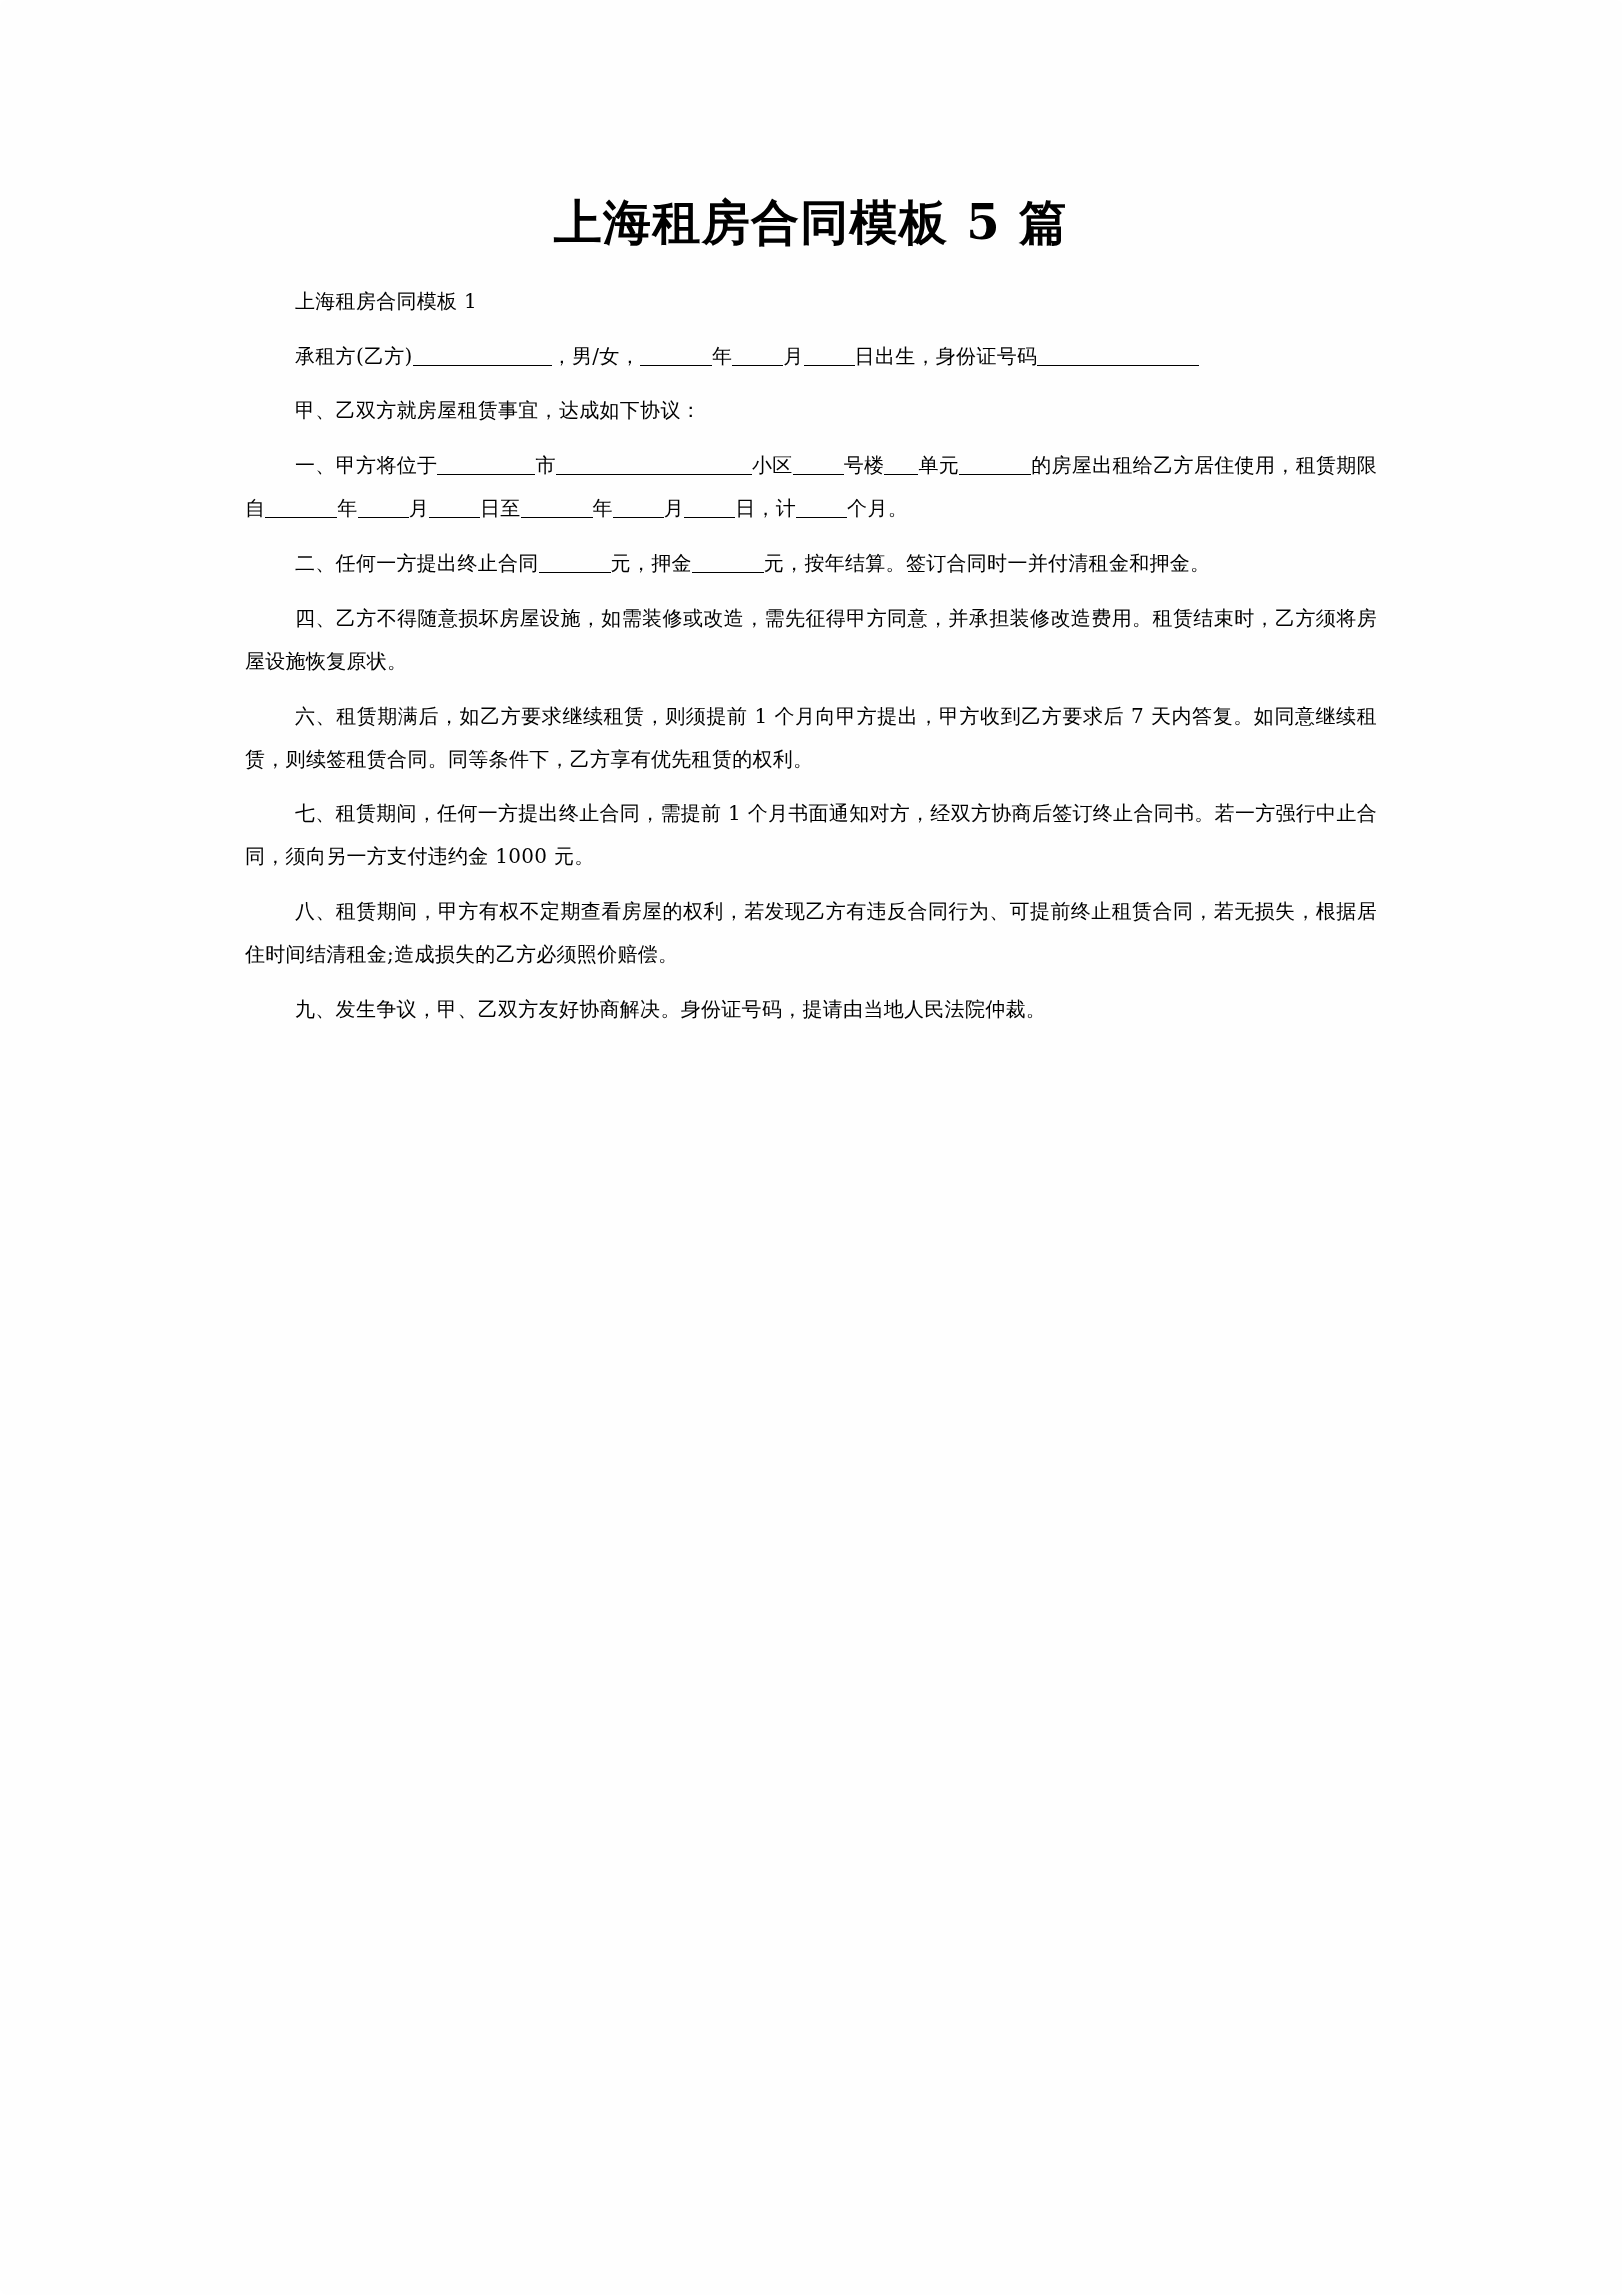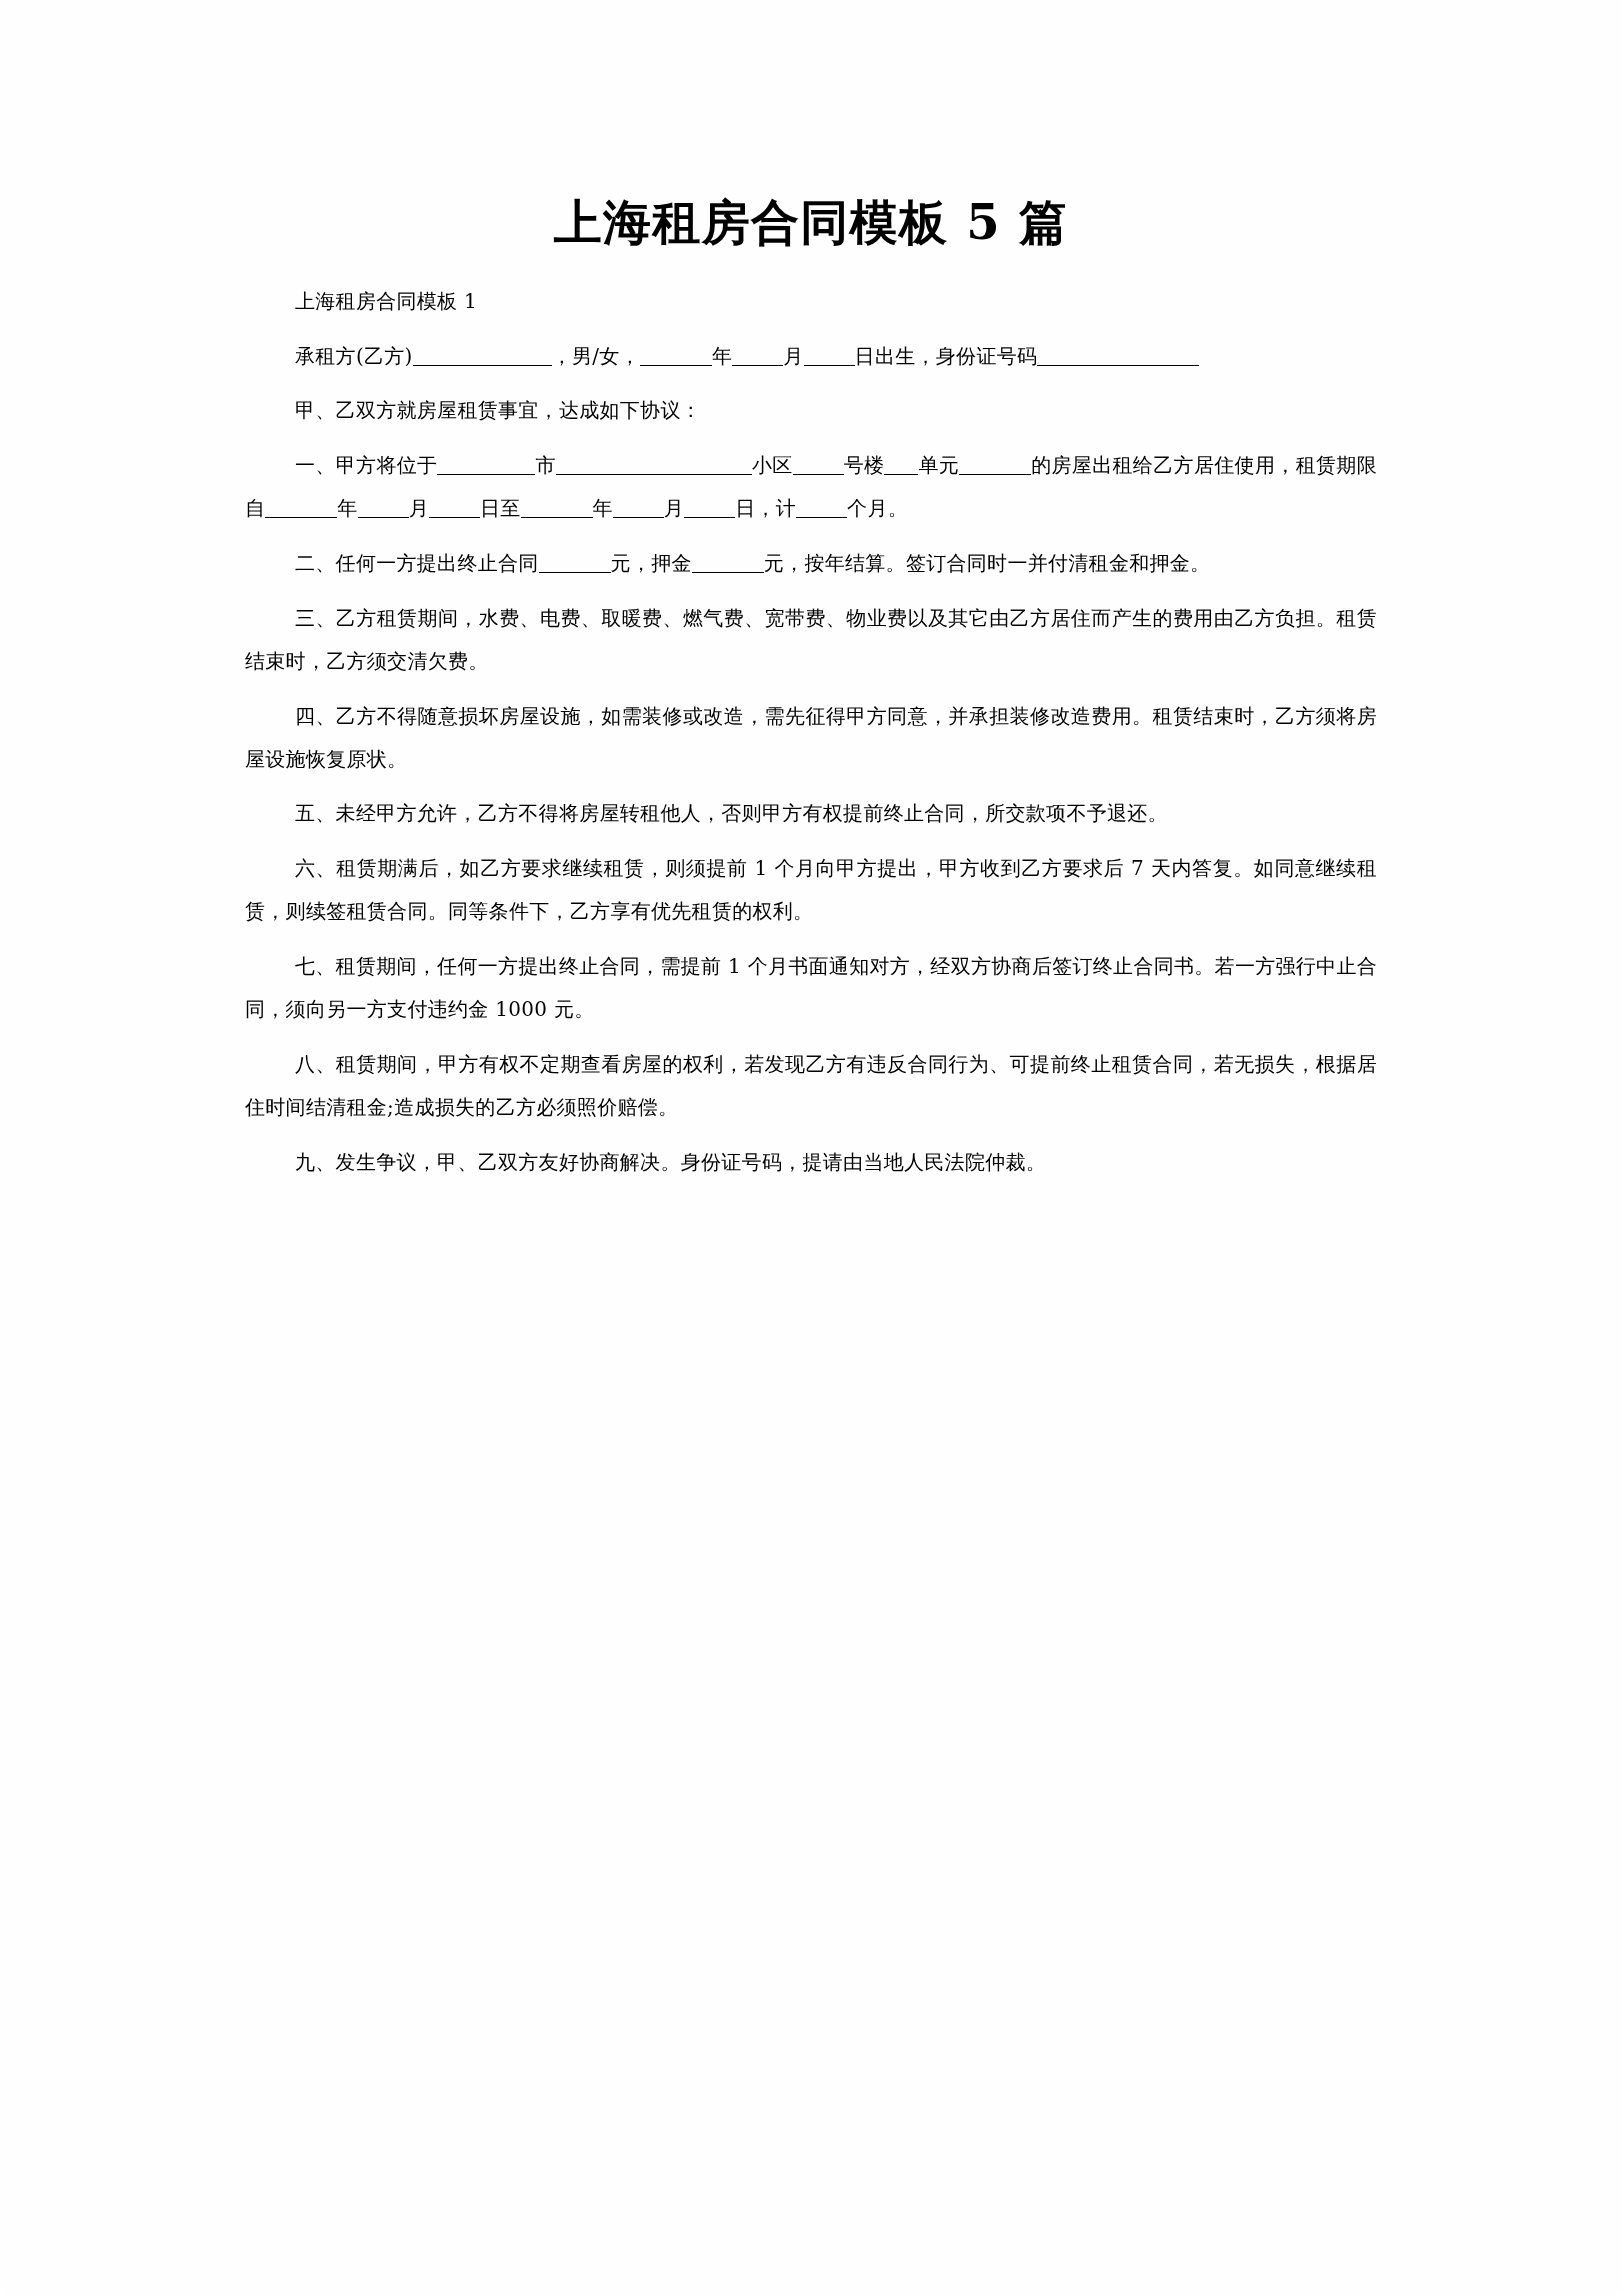--- a/index.html
+++ b/index.html
@@ -82,25 +82,23 @@
 
 
     <p class="para indent"><span>承租方(乙方)</span><span class="blank b-xl"></span><span>，男/女，</span><span class="blank b-md"></span><span>年</span><span class="blank b-sm"></span><span>月</span><span class="blank b-sm"></span><span>日出生，身份证号码</span><span class="blank b-wrap"></span></p>
 
     <p class="para indent">甲、乙双方就房屋租赁事宜，达成如下协议：</p>
 
     <p class="para indent"><span>一、</span><span>甲方将位于</span><span class="blank b-lg"></span><span>市</span><span class="blank b-xxl"></span><span>小区</span><span class="blank b-sm"></span><span>号楼</span><span class="blank b-xs"></span><span>单元</span><span class="blank b-md"></span><span>的房屋出租给乙方居住使用，租赁期限自</span><span class="blank b-md"></span><span>年</span><span class="blank b-sm"></span><span>月</span><span class="blank b-sm"></span><span>日至</span><span class="blank b-md"></span><span>年</span><span class="blank b-sm"></span><span>月</span><span class="blank b-sm"></span><span>日，计</span><span class="blank b-sm"></span><span>个月。</span></p>
 
     <p class="para indent"><span>二、</span><span>任何一方提出终止合同</span><span class="blank b-md"></span><span>元，押金</span><span class="blank b-md"></span><span>元，按年结算。签订合同时一并付清租金和押金。</span></p>
 
-    <p class="para indent"><span>三、</span><span>乙方租赁期间，水费、电费、取暖费、燃气费、宽带费、物业费以及其它由乙方居住而产生的费用由乙方负担。租赁结束时，乙方须交清欠费。</span></p>
 
     <p class="para indent"><span>四、</span><span>乙方不得随意损坏房屋设施，如需装修或改造，需先征得甲方同意，并承担装修改造费用。租赁结束时，乙方须将房屋设施恢复原状。</span></p>
 
-    <p class="para indent"><span>五、</span><span>未经甲方允许，乙方不得将房屋转租他人，否则甲方有权提前终止合同，所交款项不予退还。</span></p>
 
     <p class="para indent"><span>六、</span><span>租赁期满后，如乙方要求继续租赁，则须提前 1 个月向甲方提出，甲方收到乙方要求后 7 天内答复。如同意继续租赁，则续签租赁合同。同等条件下，乙方享有优先租赁的权利。</span></p>
 
     <p class="para indent"><span>七、</span><span>租赁期间，任何一方提出终止合同，需提前 1 个月书面通知对方，经双方协商后签订终止合同书。若一方强行中止合同，须向另一方支付违约金 1000 元。</span></p>
 
     <p class="para indent"><span>八、</span><span>租赁期间，甲方有权不定期查看房屋的权利，若发现乙方有违反合同行为、可提前终止租赁合同，若无损失，根据居住时间结清租金;造成损失的乙方必须照价赔偿。</span></p>
 
     <p class="para indent"><span>九、</span><span>发生争议，甲、乙双方友好协商解决。身份证号码，提请由当地人民法院仲裁。</span></p>
 
   </div>

